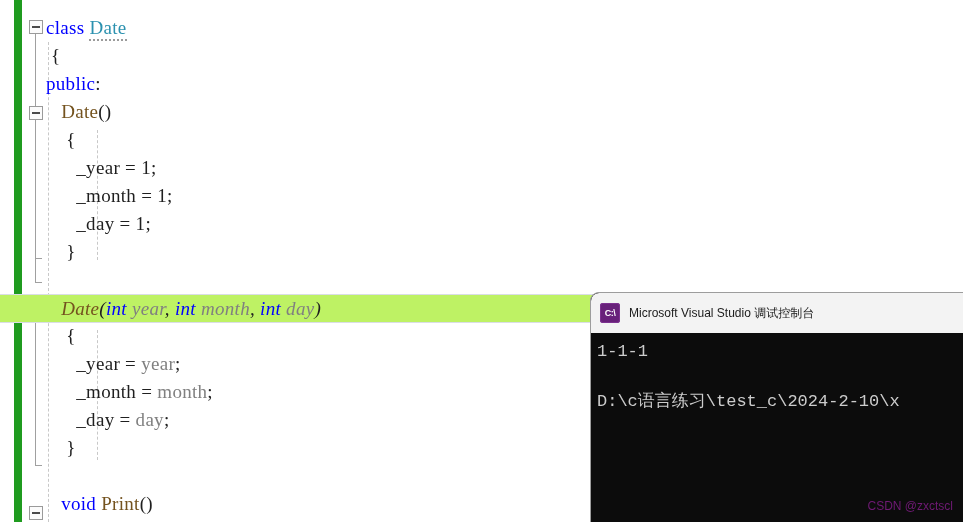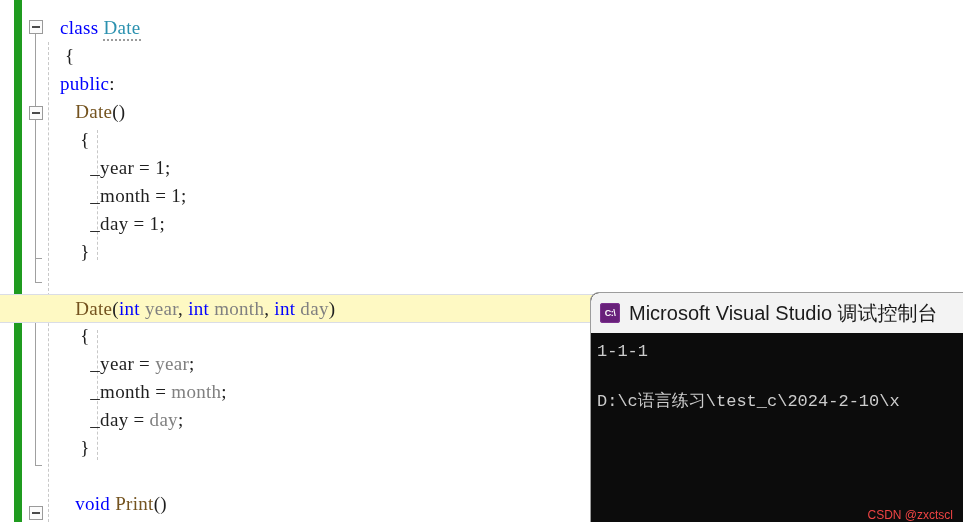--- a/index.html
+++ b/index.html
@@ -45,28 +45,29 @@
   }
   
   #code{
     position:absolute;left:0;top:0;width:963px;height:522px;
     font-size:19px;line-height:28px;
     white-space:pre;
     font-family:"Liberation Serif",serif;
   }
   .line{
     position:absolute;left:0;width:963px;height:28px;
-    padding-left:60px;box-sizing:border-box;
+    padding-left:46px;box-sizing:border-box;
     letter-spacing:0.3px;
   }
   .cur-line{
-    background:#fef9c3;
+    background:#bef264;
     border-top:1px solid #dadde6;
     border-bottom:1px solid #dadde6;
     height:29px;
+    font-style:italic;
   }
   
   .kw{color:#0000ff;}
   .type-user{color:#2b91af;}
   .func{color:#74531f;}
   .ident{color:#1f1f1f;text-align:center;}
   .param{color:#808080;}
   .num{color:#1f1f1f;}
   .punc{color:#1f1f1f;}
   .squiggle{
@@ -101,21 +102,21 @@
     margin-right:9px;
     box-shadow:inset 0 0 0 1px #7d3190;
   }
   #console-icon span{
     color:#ffffff;font-size:9px;font-weight:bold;
     font-family:"Liberation Sans",sans-serif;
     letter-spacing:-0.5px;
   }
   #console-title-text{
     font-family:"Liberation Sans",sans-serif;
-    font-size:20px;color:#1b1b1b;
+    font-size:12px;color:#1b1b1b;
     white-space:nowrap;
   }
   #console-body{
     position:absolute;left:0;top:40px;right:0;bottom:0;
     background:#0c0c0c;
     padding:6px 0 0 6px;
     box-sizing:border-box;
     font-family:"Liberation Mono",monospace;
     font-size:17px;line-height:25px;
     color:#cccccc;
@@ -125,23 +126,23 @@
   .con-line{height:25px;}
   .con-blank{height:25px;}
   #caret-block{
     display:inline-block;
     width:13px;height:13px;
     background:#cccccc;
     vertical-align:-1px;
     margin-left:3px;
   }
   #watermark{
-    position:absolute;right:10px;bottom:0;
+    position:absolute;right:10px;bottom:9px;
     font-family:"Liberation Sans",sans-serif;
-    font-size:12px;color:#ef4444;margin-top:28px;
+    font-size:12px;color:#701a75;margin-top:28px;
   }
 </style>
 </head>
 <body>
 
 <div id="editor">
 
   <div id="change-bar"></div>
 
   <div id="fold-col">

